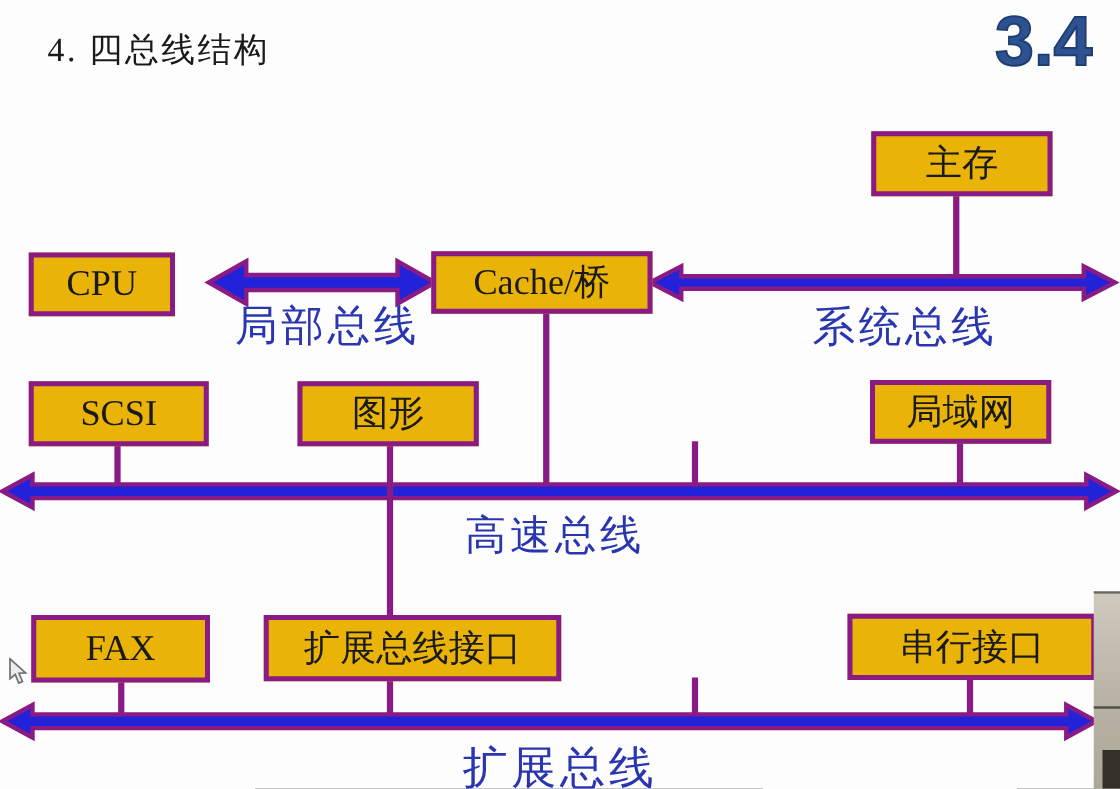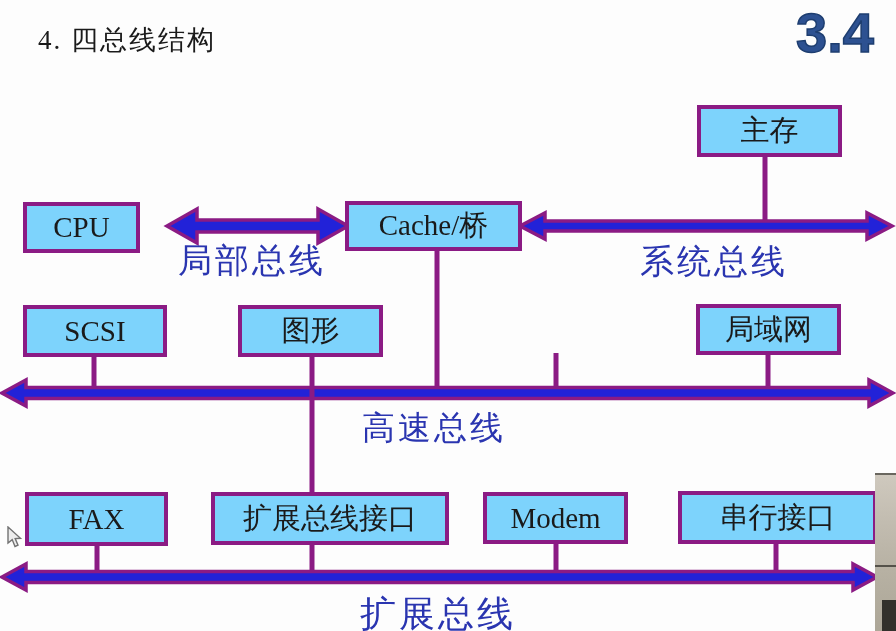--- a/index.html
+++ b/index.html
@@ -22,27 +22,27 @@
   }
   #slide-number{
     position:absolute;left:796px;top:0px;
     font-family:"Liberation Sans","DejaVu Sans",sans-serif;
     font-weight:bold;font-size:56px;color:var(--slide-number-blue);
     -webkit-text-stroke:1.5px #1e3e70;
   }
   svg.wires{position:absolute;left:0;top:0;z-index:1;}
   .node{
     position:absolute;z-index:2;box-sizing:border-box;
-    background:#7dd3fc;border:4px solid var(--box-border);
+    background:#eab308;border:4px solid var(--box-border);
     display:flex;align-items:center;justify-content:center;
     font-size:29px;color:var(--text-black);white-space:nowrap;
   }
   .bus-label{
     position:absolute;z-index:2;color:var(--label-blue);
-    font-size:34px;letter-spacing:3px;white-space:nowrap;
+    font-size:34px;letter-spacing:3px;white-space:nowrap;margin-left:10px;
   }
   #camera-strip{
     position:absolute;z-index:3;left:875px;top:473px;width:21px;height:158px;
     background:linear-gradient(180deg,#cfc9be 0%,#c2bcb0 30%,#b7b1a3 60%,#aca697 100%);
     border-top:2px solid #6a675f;
   }
   #camera-strip .strip-line{
     position:absolute;left:0;top:90px;width:100%;height:2px;background:#55524a;
   }
   #camera-strip .strip-object{
@@ -96,23 +96,20 @@
   </div>
   <div class="node" style="left:696px;top:304px;width:145px;height:51px">
     <span>局域网</span>
   </div>
   <div class="node" style="left:25px;top:492px;width:143px;height:54px">
     <span>FAX</span>
   </div>
   <div class="node" style="left:211px;top:492px;width:238px;height:53px">
     <span>扩展总线接口</span>
   </div>
-  <div class="node" style="left:483px;top:492px;width:145px;height:52px">
-    <span>Modem</span>
-  </div>
   <div class="node" style="left:678px;top:491px;width:199px;height:53px">
     <span>串行接口</span>
   </div>
 
   <div class="bus-label" style="left:178px;top:238px">局部总线</div>
   <div class="bus-label" style="left:640px;top:239px">系统总线</div>
   <div class="bus-label" style="left:362px;top:406px;font-size:33px">高速总线</div>
   <div class="bus-label" style="left:360px;top:590px;font-size:36px">扩展总线</div>
 
   <div id="camera-strip">

